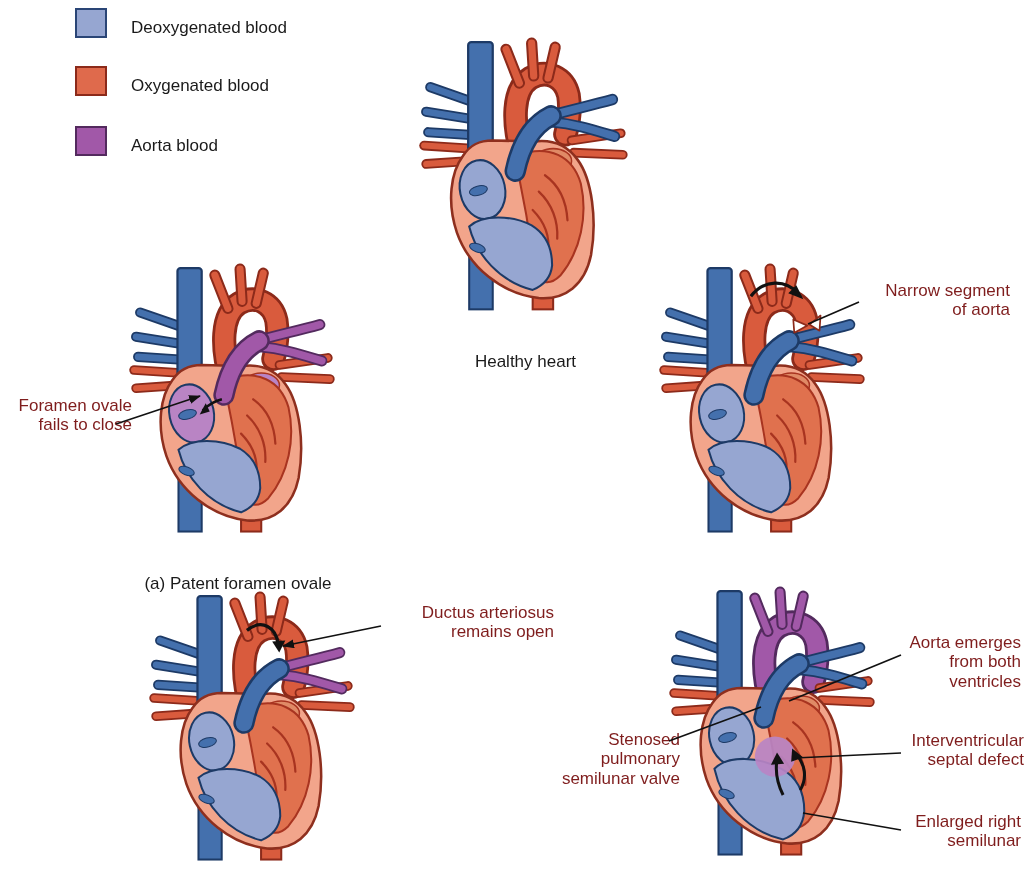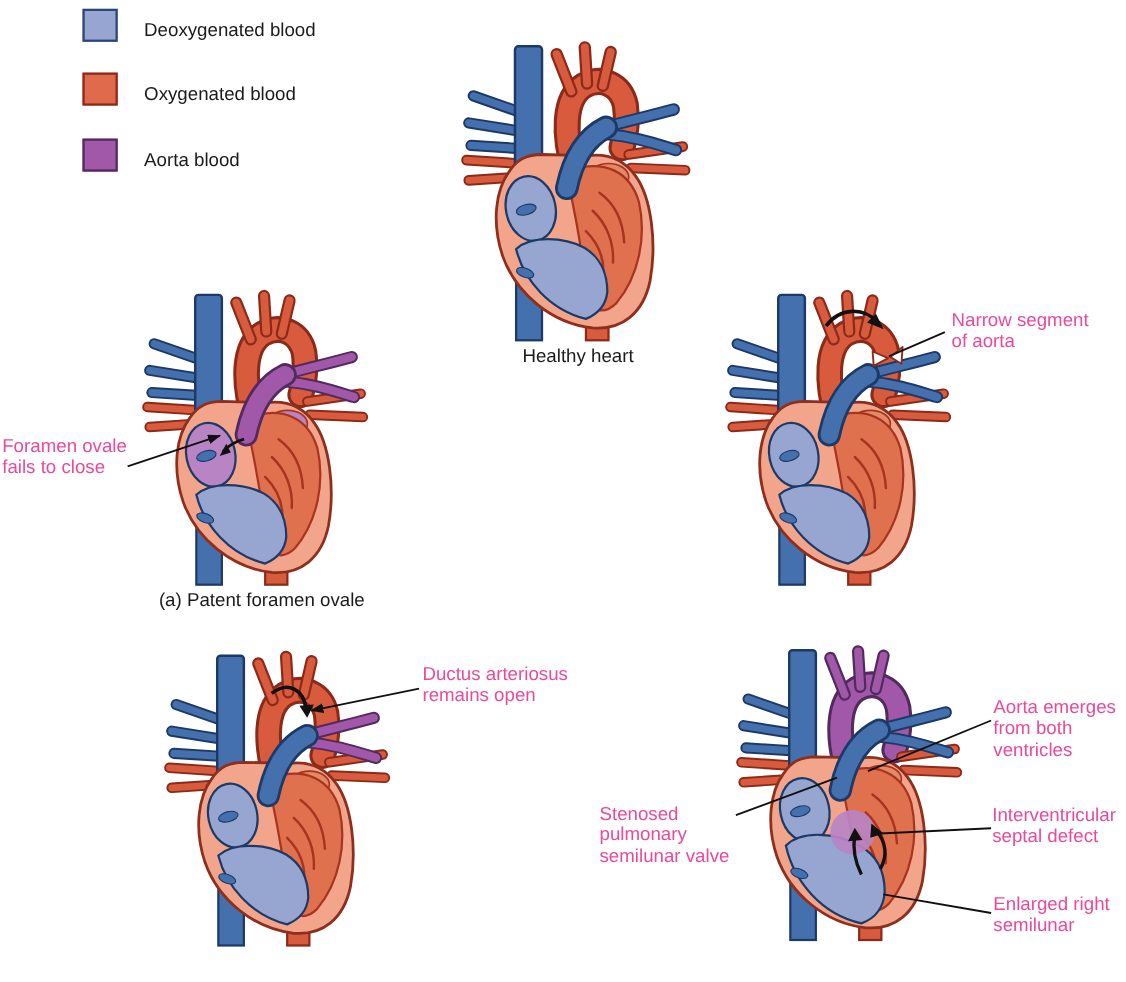--- a/index.html
+++ b/index.html
@@ -4,22 +4,22 @@
 <style>
   * { margin:0; padding:0; box-sizing:border-box; }
   html,body { background:#fff; }
   body { font-family:"Liberation Sans", sans-serif; color:#111; }
   .canvas { position:relative; width:1024px; height:893px; background:#fff; overflow:hidden; }
   .legend-item { position:absolute; left:75px; display:flex; align-items:flex-end; gap:24px; height:32px; }
   .swatch { width:32px; height:30px; border:2px solid #333; flex:0 0 auto; }
   .legend-label { font-size:17px; color:#1a1a1a; }
   .heart { position:absolute; }
   .heart svg { display:block; width:100%; height:auto; }
-  .caption { position:absolute; font-size:17px; text-align:center; color:#1a1a1a; }
-  .ann { position:absolute; font-size:17px; line-height:1.14; white-space:pre-line; color:#ec4899; }
+  .caption { position:absolute; font-size:17px; text-align:center; color:#1a1a1a;margin-top:38px; }
+  .ann { position:absolute; font-size:17px; line-height:1.14; white-space:pre-line; color:#7f1d1d;text-align:right; }
   .leads { position:absolute; left:0; top:0; pointer-events:none; }
 </style>
 </head>
 <body>
 
 <div class="canvas">
 
   <div>
     <div class="legend-item" style="top:6px">
       <span class="swatch" style="background: rgb(150, 166, 209); border-color: rgb(42, 69, 118);"></span>

